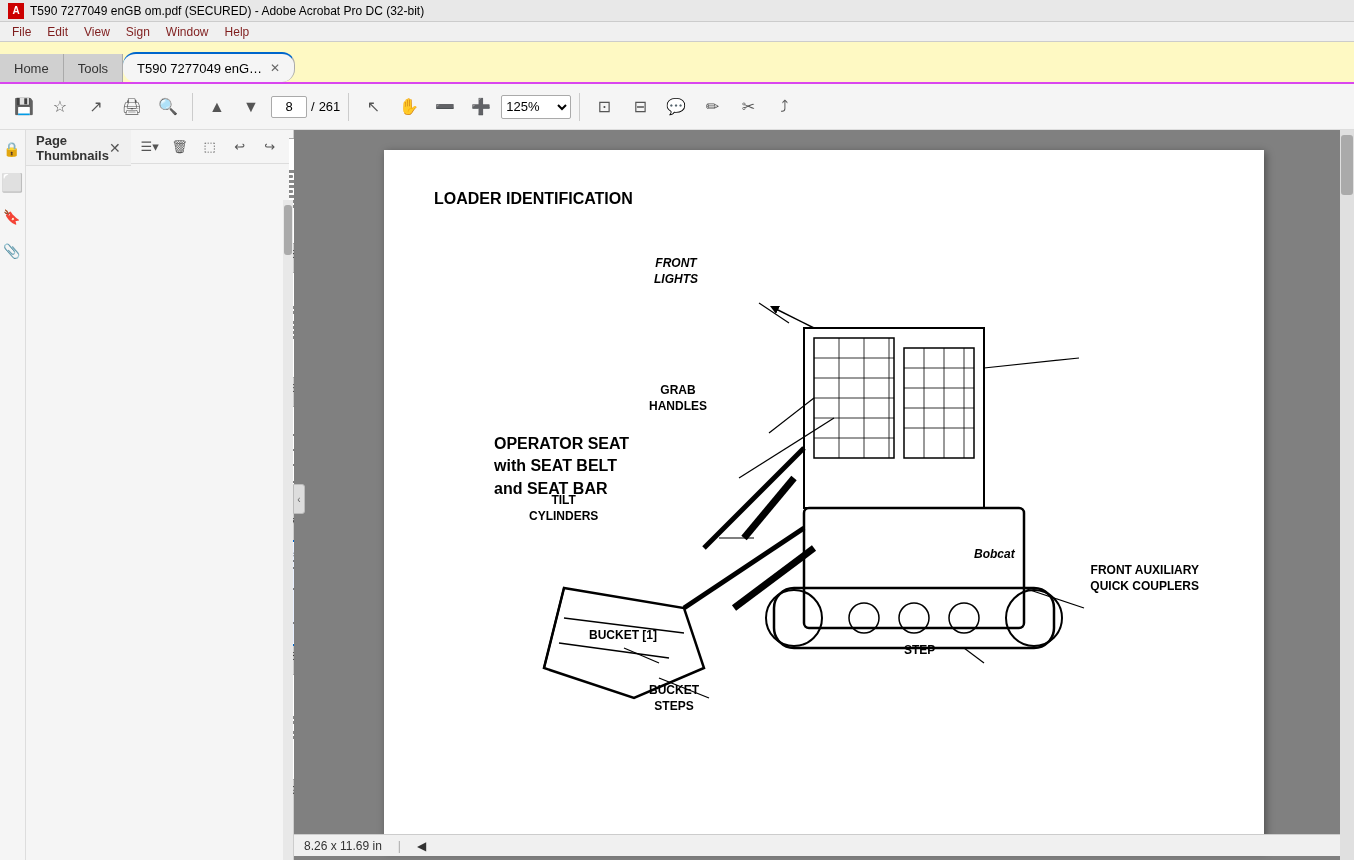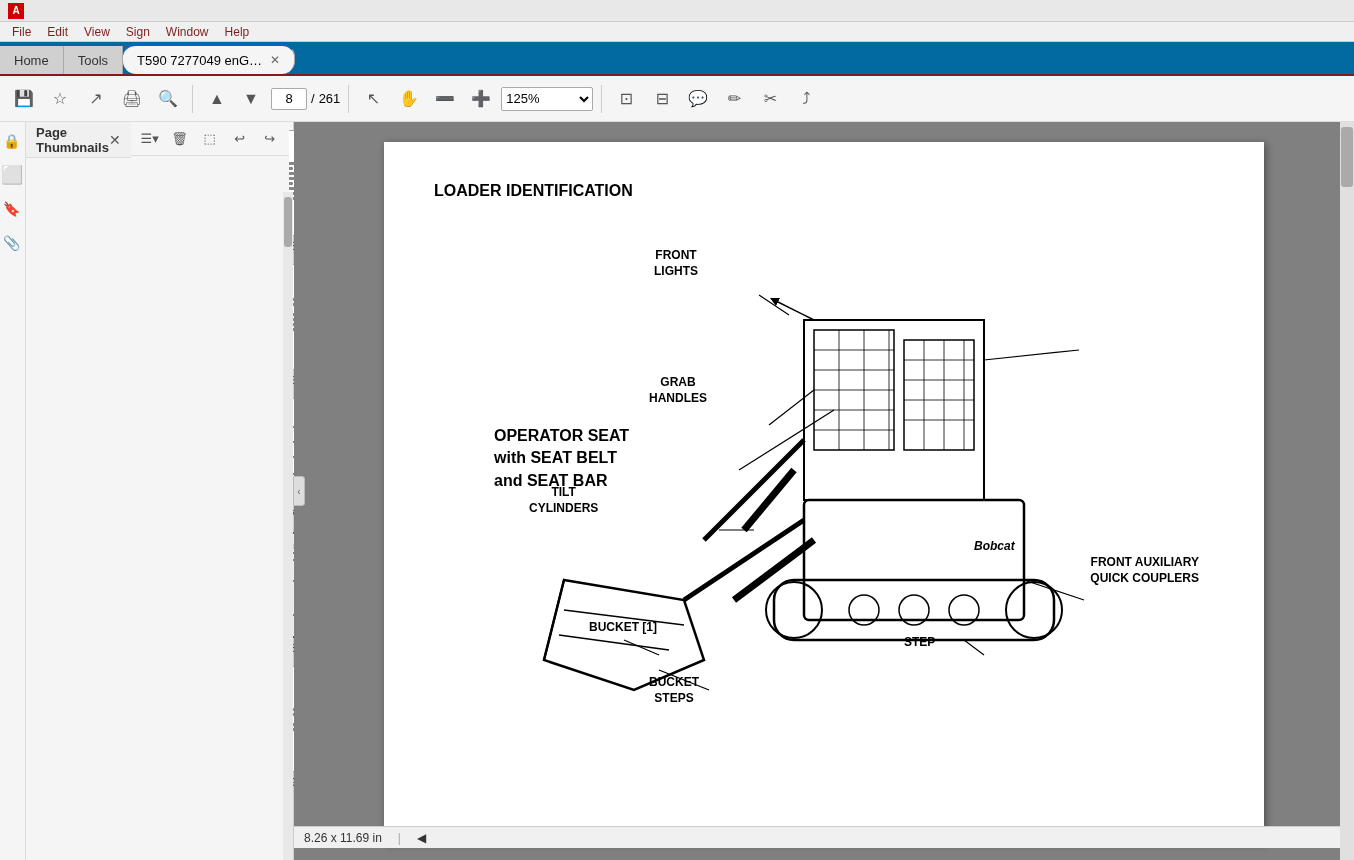--- a/index.html
+++ b/index.html
@@ -35,26 +35,26 @@
       font-size: 12px;
     }
     #menu-bar span {
       padding: 2px 8px;
       cursor: pointer;
       color: #7f1d1d;
     }
 
     
     #tab-bar {
-      background: #0369a1;
-      height: 34px;
+      background: #fef9c3;
+      height: 42px;
       display: flex;
       align-items: flex-end;
       padding: 0 0;
-      border-bottom: 2px solid #7f1d1d;
+      border-bottom: 2px solid #d946ef;
     }
     .tab {
       height: 28px;
       padding: 0 14px;
       display: flex;
       align-items: center;
       cursor: pointer;
       font-size: 13px;
       border-right: 1px solid #aaa;
       background: #d0d0d0;
@@ -106,21 +106,21 @@
       font-size: 13px;
     }
     .page-input {
       width: 36px; height: 22px;
       text-align: center;
       border: 1px solid #aaa;
       font-size: 13px;
       border-radius: 2px;
     }
     .zoom-select {
-      width: 92px; height: 24px;
+      width: 70px; height: 24px;
       border: 1px solid #aaa;
       font-size: 13px;
       border-radius: 2px;
       background: white;
     }
 
     
     #main {
       display: flex;
       height: calc(860px - 22px - 20px - 34px - 46px);
@@ -340,20 +340,21 @@
       background: #aaa;
       border-radius: 3px;
       left: 1px;
     }
   </style>
 </head>
 <body>
 
 <div id="title-bar">
   <div class="window-icon">A</div>
+  <span>T590 7277049 enGB om.pdf (SECURED) - Adobe Acrobat Pro DC (32-bit)</span>
 </div>
 
 <div id="menu-bar">
   <span>File</span>
   <span>Edit</span>
   <span>View</span>
   <span>Sign</span>
   <span>Window</span>
   <span>Help</span>
 </div>
@@ -591,21 +592,21 @@
 
             <line x1="540" y1="340" x2="600" y2="360" stroke="#000" stroke-width="1.2"></line>
 
             <line x1="140" y1="400" x2="175" y2="415" stroke="#000" stroke-width="1.2"></line>
 
             <line x1="480" y1="400" x2="500" y2="415" stroke="#000" stroke-width="1.2"></line>
 
             <line x1="175" y1="430" x2="225" y2="450" stroke="#000" stroke-width="1.2"></line>
           </svg>
 
-          <div style="position:absolute; top:28px; left:220px; font-size:12px; font-weight:bold; text-align:center; line-height:1.3;">FRONT<br>LIGHTS</div>
+          <div style="position:absolute; top:28px; left:220px; font-size:12px; font-weight:bold; text-align:center; line-height:1.3;font-style:italic;">FRONT<br>LIGHTS</div>
           <div style="position:absolute; top:155px; left:215px; font-size:12px; font-weight:bold; text-align:center; line-height:1.3;">GRAB<br>HANDLES</div>
           <div style="position:absolute; top:205px; left:60px; font-size:16px; font-weight:bold; line-height:1.4;">OPERATOR SEAT<br>with SEAT BELT<br>and SEAT BAR</div>
           <div style="position:absolute; top:265px; left:95px; font-size:12px; font-weight:bold; text-align:center; line-height:1.3;">TILT<br>CYLINDERS</div>
           <div style="position:absolute; top:335px; right:15px; font-size:12px; font-weight:bold; text-align:right; line-height:1.3;">FRONT AUXILIARY<br>QUICK COUPLERS</div>
           <div style="position:absolute; top:400px; left:155px; font-size:12px; font-weight:bold; text-align:center;">BUCKET [1]</div>
           <div style="position:absolute; top:415px; left:470px; font-size:12px; font-weight:bold;">STEP</div>
           <div style="position:absolute; top:455px; left:215px; font-size:12px; font-weight:bold; text-align:center; line-height:1.3;">BUCKET<br>STEPS</div>
         </div>
 
       </div>

